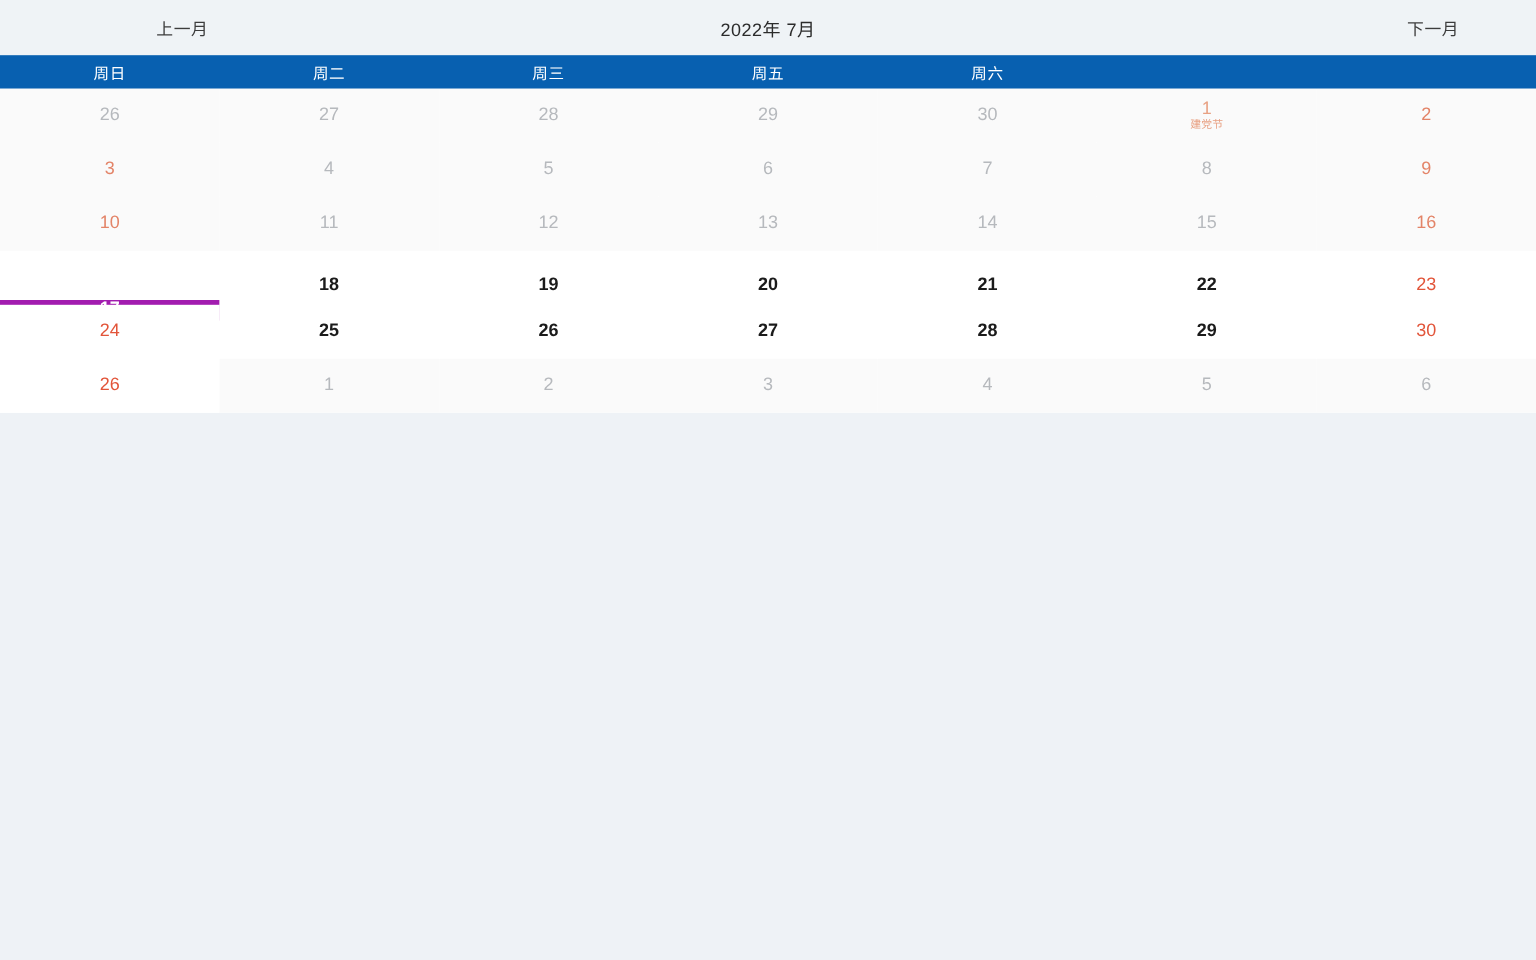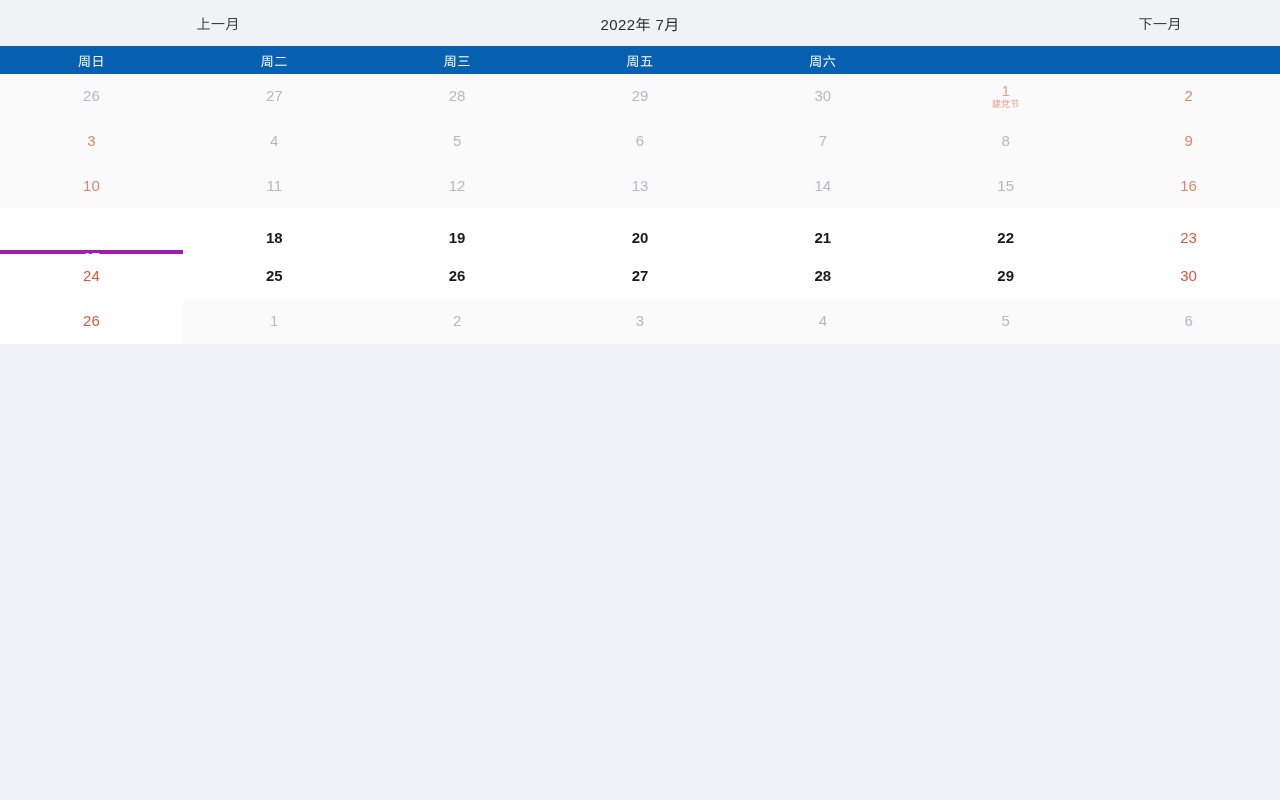--- a/index.html
+++ b/index.html
@@ -36,27 +36,27 @@
     display: flex;
     align-items: center;
     font-size: 14px;
     color: #3c3c3c;
     letter-spacing: .5px;
     cursor: pointer;
     user-select: none;
   }
 
   .nav-prev {
-    justify-content: flex-end;
+    justify-content: center;
     padding-left: 64px;
   }
 
   .nav-next {
     justify-content: flex-end;
-    padding-right: 98px;
+    padding-right: 64px;
   }
 
   .cal-title {
     flex: 1 1 auto;
     text-align: center;
     font-size: 15px;
     color: #2b2b2b;
     letter-spacing: .4px;
     user-select: none;
   }

